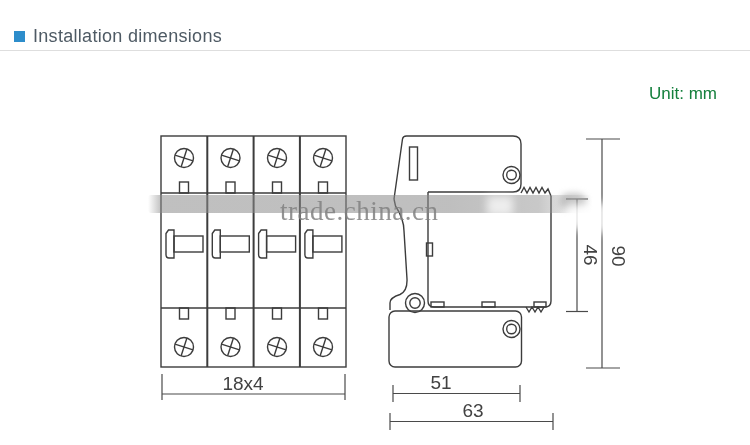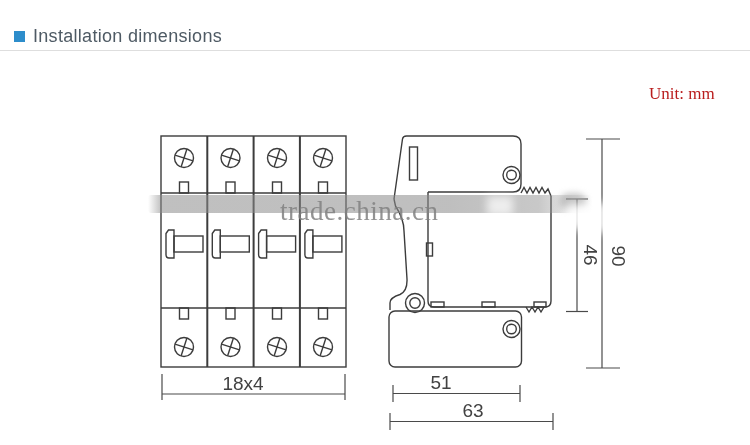--- a/index.html
+++ b/index.html
@@ -4,21 +4,21 @@
 <style>
   html,body{margin:0;padding:0;background:#fff;}
   #page{position:relative;width:750px;height:445px;background:#ffffff;overflow:hidden;
         font-family:"Liberation Sans",sans-serif;}
   
   .hdr{position:absolute;left:14px;top:26px;display:flex;align-items:center;}
   .hdr .bullet{width:11px;height:11px;background:#2d8dcb;margin-right:8px;display:inline-block;}
   .hdr .title{font-size:18px;color:#4e5a64;letter-spacing:.3px;}
   .rule{position:absolute;left:0;top:50px;width:750px;height:1px;background:#dedede;}
   
-  .unit{position:absolute;left:649px;top:84px;font-size:17px;color:#b91c1c;font-family:Liberation Serif, serif;}
+  .unit{position:absolute;left:649px;top:84px;font-size:17px;color:#15803d;}
   
   svg.drawing{position:absolute;left:0;top:0;}
   
   .wm-band{position:absolute;left:148px;top:195px;width:444px;height:18px;
     background:linear-gradient(to right,
       rgba(140,140,140,0) 0%,
       rgba(140,140,140,.55) 3%,
       rgba(138,138,138,.55) 68%,
       rgba(146,146,146,.5) 88%,
       rgba(140,140,140,0) 100%);

